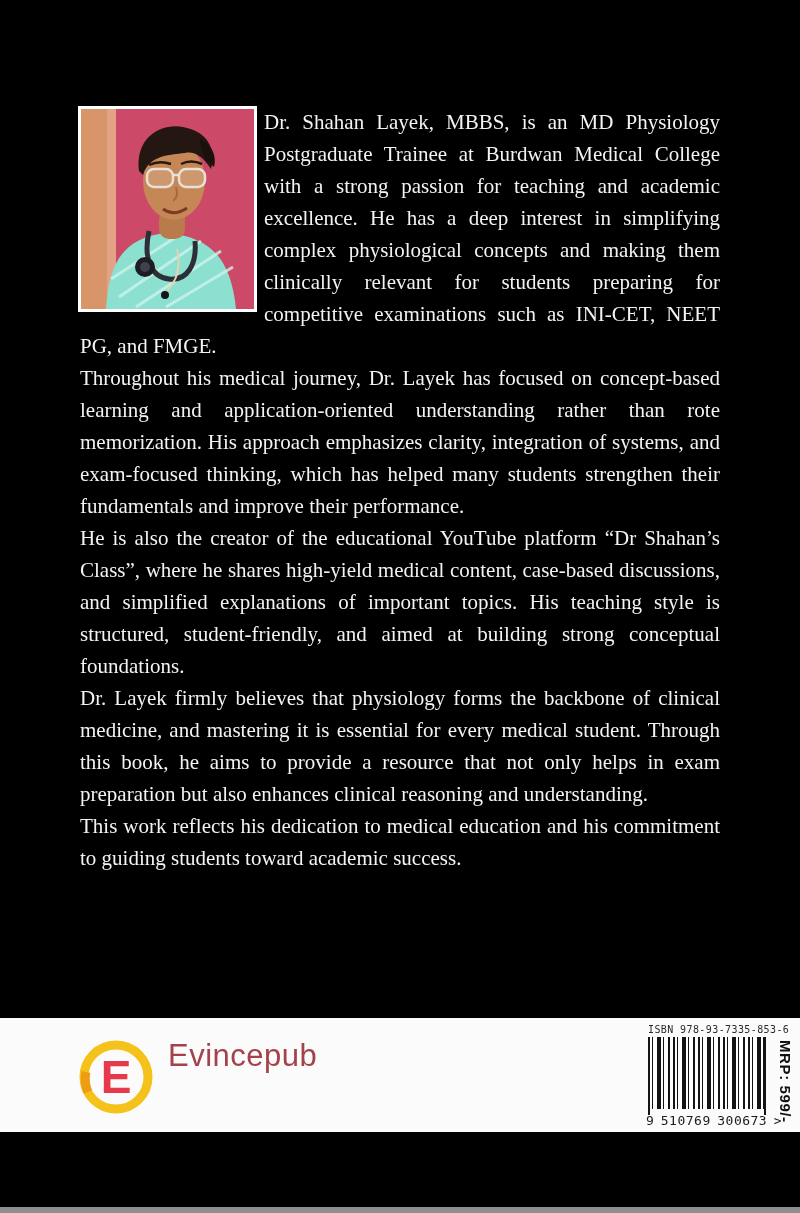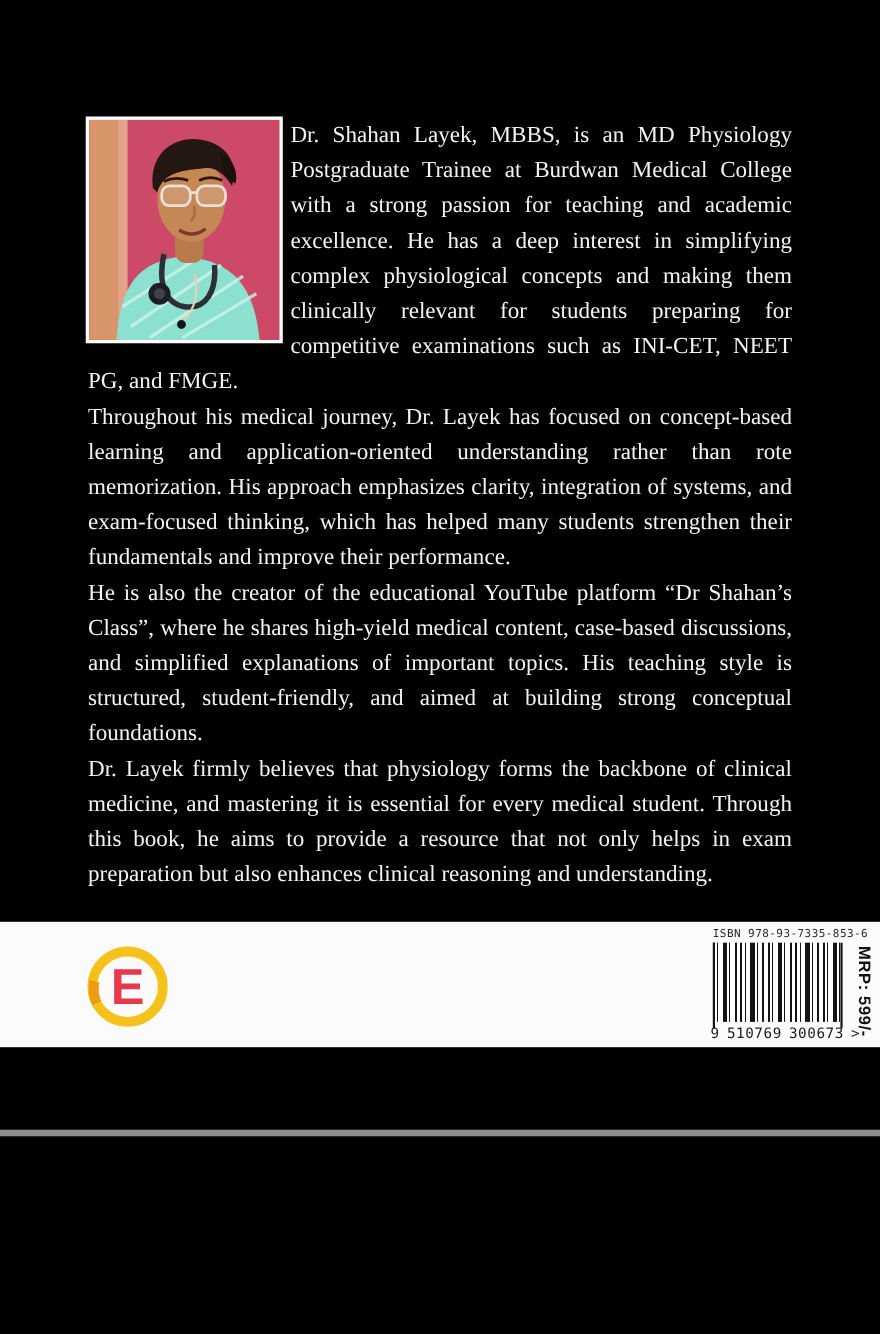--- a/index.html
+++ b/index.html
@@ -1,19 +1,19 @@
 <!DOCTYPE html>
 <html><head>
 <meta charset="utf-8">
 <style>
   html,body{margin:0;padding:0;background:#222;}
   .page{position:relative;width:800px;height:1213px;background:#000;overflow:hidden;
         font-family:"Liberation Serif",serif;}
   
-  .text-area{height:838px;box-sizing:border-box;padding:106px 80px 0 80px;overflow:hidden;}
+  .text-area{height:1018px;box-sizing:border-box;padding:106px 80px 0 80px;overflow:hidden;}
   .author-photo{float:left;width:173px;height:200px;border:3px solid #ffffff;
                 margin:0 7px 10px -2px;background:#cc4a68;}
   .author-photo svg{display:block;width:100%;height:100%;}
   .bio p{margin:0;color:#f3f3f3;font-size:21px;line-height:32px;text-align:justify;}
   
   .strip-white{position:relative;height:114px;background:#fbfbfb;}
   .logo-ring{position:absolute;left:76px;top:19px;width:80px;height:80px;}
   .brand{position:absolute;left:168px;top:20px;font-family:"Liberation Sans",sans-serif;}
   .brand-name{font-size:31px;color:#a4424b;letter-spacing:.5px;}
   .brand-sub{font-size:31px;color:#3a3a3c;letter-spacing:.5px;margin-top:3px;}
@@ -75,30 +75,32 @@
         <circle cx="64" cy="158" r="5" fill="#41414d"></circle>
         <path d="M96,140 C100,158 96,172 86,182" stroke="#e3d3b2" stroke-width="2" fill="none"></path>
         <circle cx="84" cy="186" r="4" fill="#14141a"></circle>
       </svg>
     </div>
     <div class="bio">
       <p>Dr. Shahan Layek, MBBS, is an MD Physiology Postgraduate Trainee at Burdwan Medical College with a strong passion for teaching and academic excellence. He has a deep interest in simplifying complex physiological concepts and making them clinically relevant for students preparing for competitive examinations such as INI-CET, NEET PG, and FMGE.</p>
       <p>Throughout his medical journey, Dr. Layek has focused on concept-based learning and application-oriented understanding rather than rote memorization. His approach emphasizes clarity, integration of systems, and exam-focused thinking, which has helped many students strengthen their fundamentals and improve their performance.</p>
       <p>He is also the creator of the educational YouTube platform “Dr Shahan’s Class”, where he shares high-yield medical content, case-based discussions, and simplified explanations of important topics. His teaching style is structured, student-friendly, and aimed at building strong conceptual foundations.</p>
       <p>Dr. Layek firmly believes that physiology forms the backbone of clinical medicine, and mastering it is essential for every medical student. Through this book, he aims to provide a resource that not only helps in exam preparation but also enhances clinical reasoning and understanding.</p>
+      <p>This work reflects his dedication to medical education and his commitment to guiding students toward academic success.</p>
     </div>
   </div>
 
   <div class="strip-white">
     <svg class="logo-ring" viewBox="0 0 80 80">
       <circle cx="40" cy="40" r="32" fill="none" stroke="#f5c21b" stroke-width="9"></circle>
       <path d="M12,55 A32,32 0 0,1 10,35" stroke="#ee9d13" stroke-width="9" fill="none"></path>
       <text x="40" y="56" text-anchor="middle" font-family="Liberation Sans, sans-serif" font-weight="bold" font-size="46" fill="#e6394b">E</text>
     </svg>
     <div class="brand">
+      <div class="brand-name">Evincepub</div>
     </div>
 
     <div class="barcode-block">
       <div class="isbn-label">ISBN 978-93-7335-853-6</div>
       <div class="bars"></div>
       <div class="num-row">
         <span>9</span>
         <span>510769</span>
         <span>300673</span>
         <span>&gt;</span>

